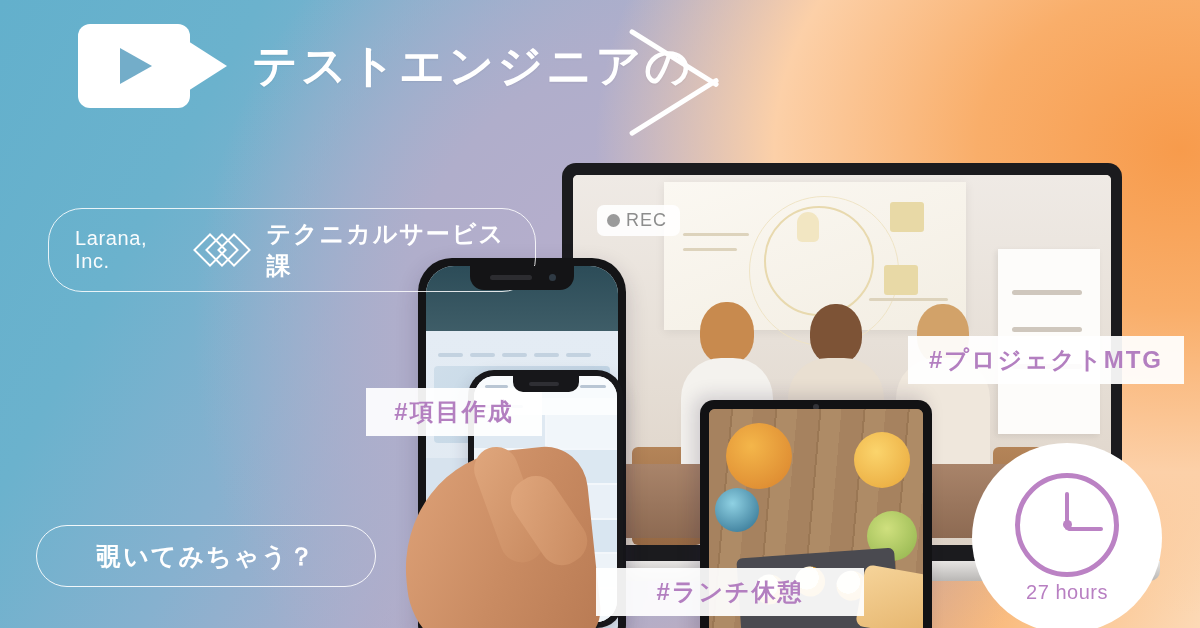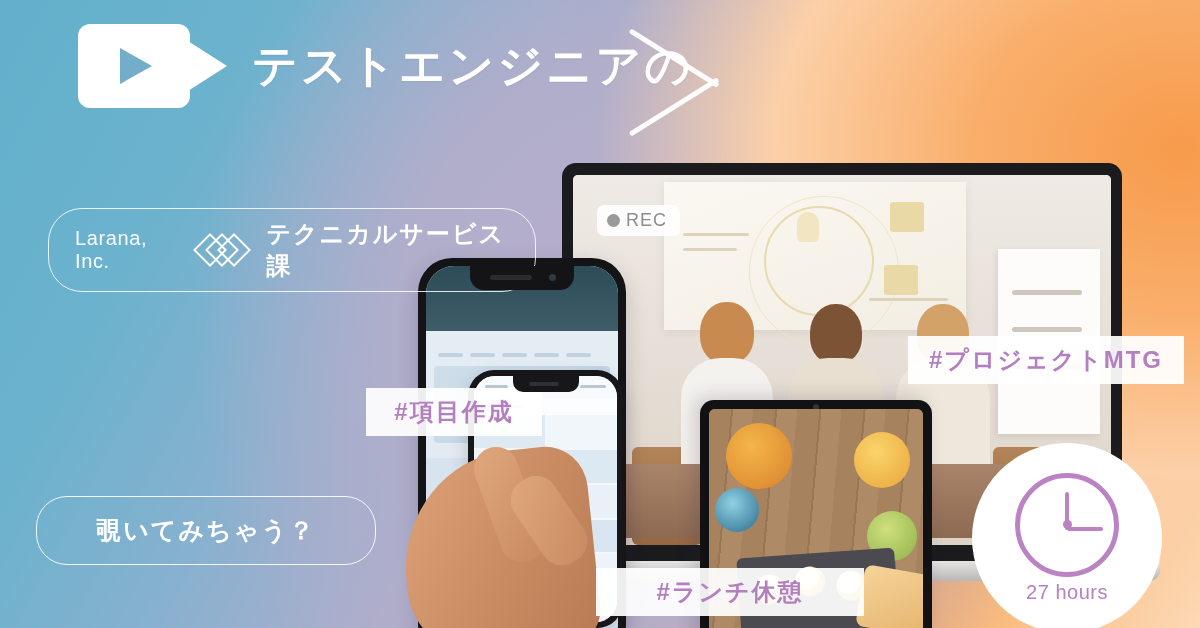--- a/index.html
+++ b/index.html
@@ -246,22 +246,22 @@
   .badge-dept { color:#fff; font-size:24px; font-weight:700; letter-spacing:2px; }
 
   .lead {
     position:absolute; left:48px; top:283px;
     color:#fff; font-size:23px; font-weight:700;
     line-height:1.48; letter-spacing:1.2px;
     text-shadow:0 1px 2px rgba(60,80,110,.12);
   }
 
   .cta {
-    position:absolute; left:36px; top:496px;
-    width:340px; height:69px; border-radius:31px;
+    position:absolute; left:36px; top:525px;
+    width:340px; height:62px; border-radius:31px;
     border:1.6px solid rgba(255,255,255,.9);
     display:flex; align-items:center; justify-content:center;
     color:#fff; font-size:25px; font-weight:700; letter-spacing:2px;
   }
 
   .tag {
     position:absolute;
     background:rgba(255,255,255,.93);
     color:#b37fc0;
     font-weight:600; letter-spacing:2px;

